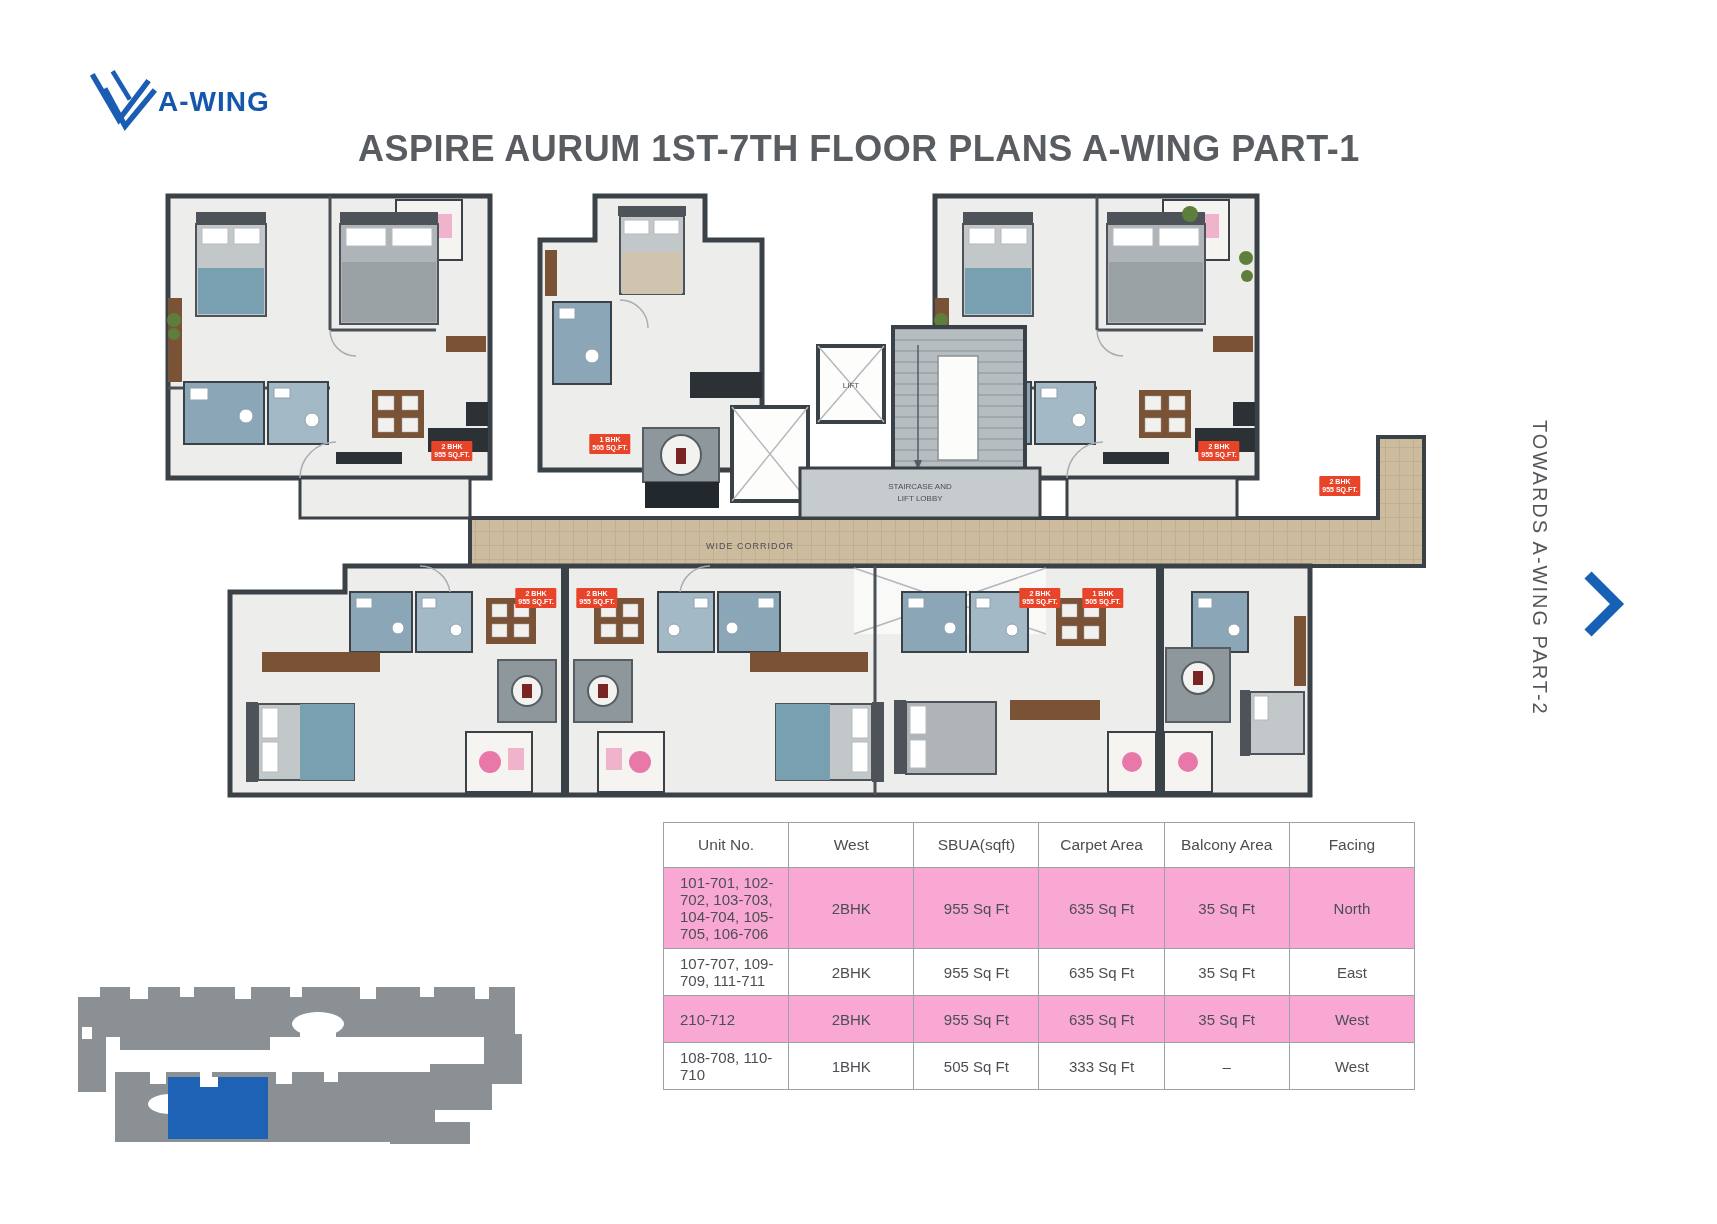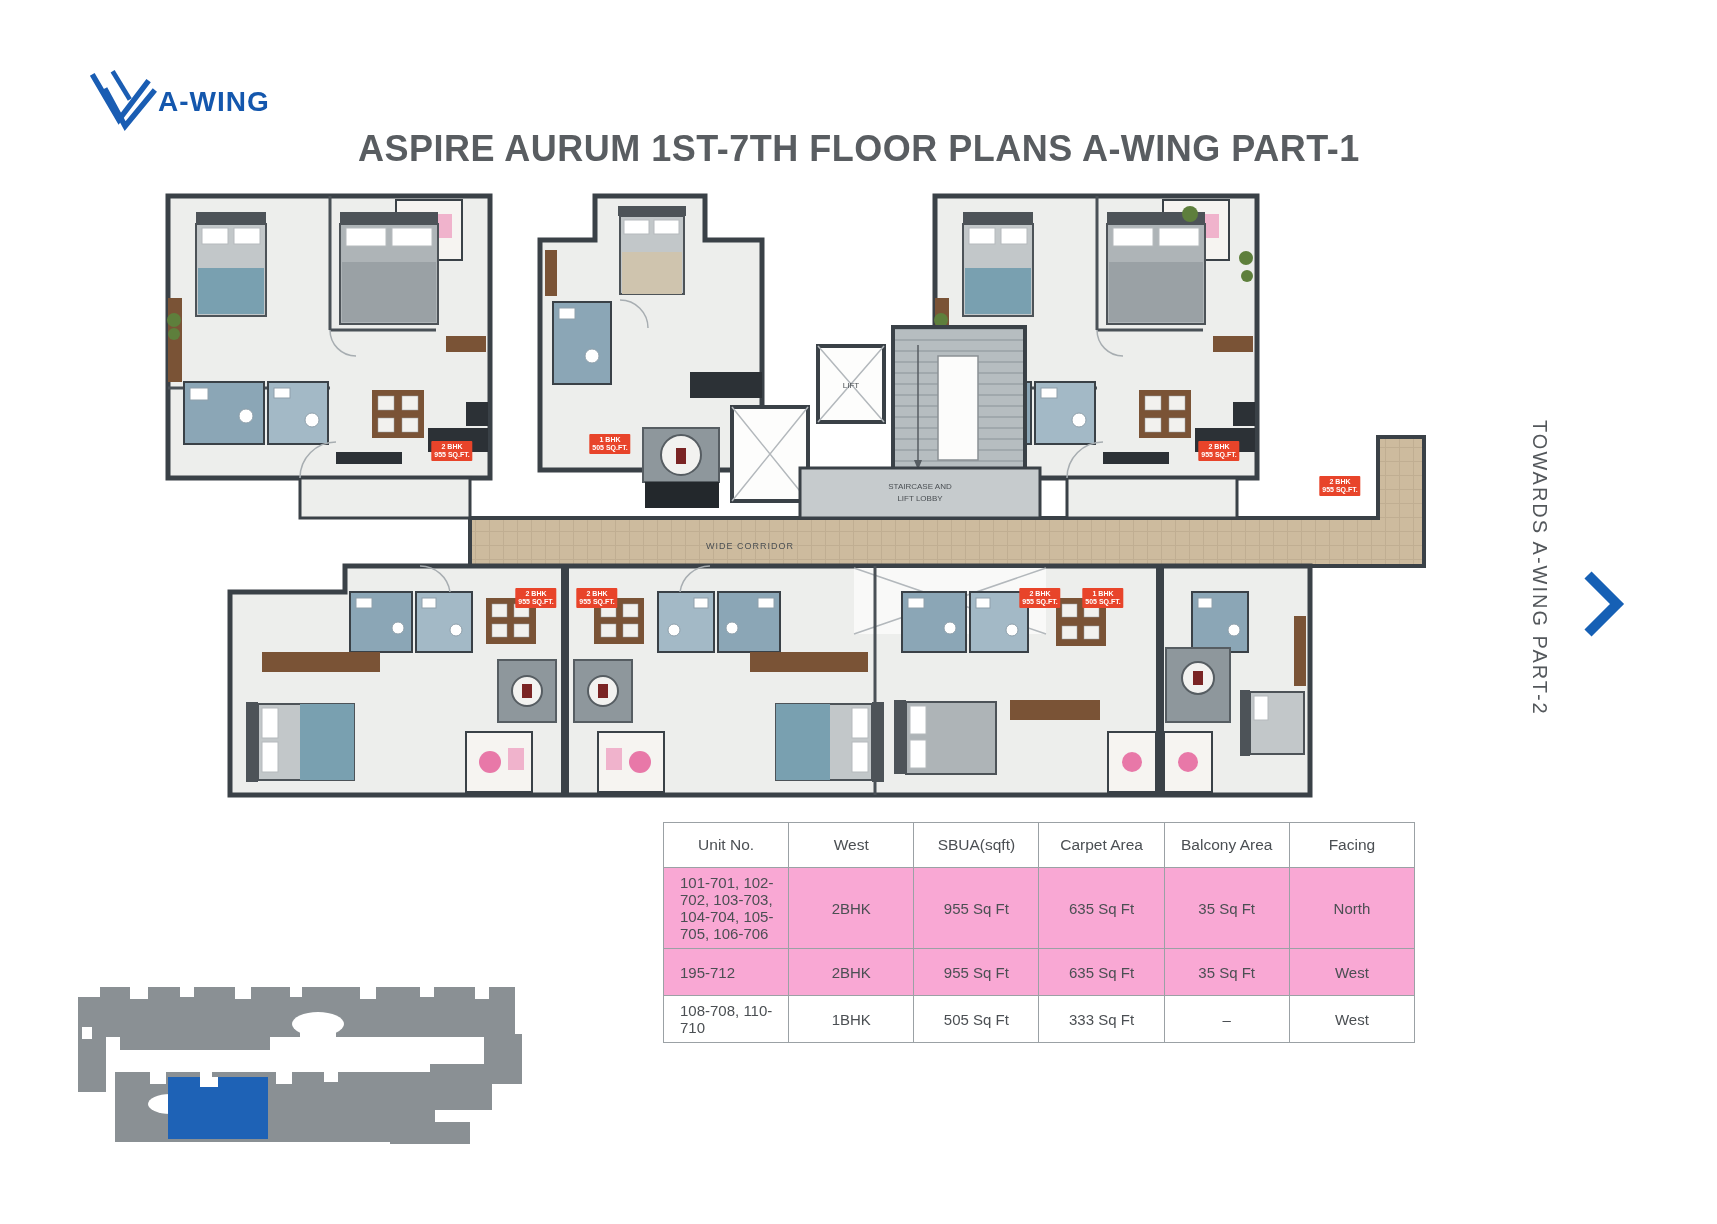--- a/index.html
+++ b/index.html
@@ -372,22 +372,30 @@
     <tbody>
         <tr class="alt">
           <td>101-701, 102-702, 103-703,
 104-704, 105-705, 106-706</td>
           <td>2BHK</td>
           <td>955 Sq Ft</td>
           <td>635 Sq Ft</td>
           <td>35 Sq Ft</td>
           <td>North</td>
         </tr>
+        <tr>
+          <td>107-707, 109-709, 111-711</td>
+          <td>2BHK</td>
+          <td>955 Sq Ft</td>
+          <td>635 Sq Ft</td>
+          <td>35 Sq Ft</td>
+          <td>East</td>
+        </tr>
         <tr class="alt">
-          <td>195-712</td>
+          <td>210-712</td>
           <td>2BHK</td>
           <td>955 Sq Ft</td>
           <td>635 Sq Ft</td>
           <td>35 Sq Ft</td>
           <td>West</td>
         </tr>
         <tr>
           <td>108-708, 110-710</td>
           <td>1BHK</td>
           <td>505 Sq Ft</td>

